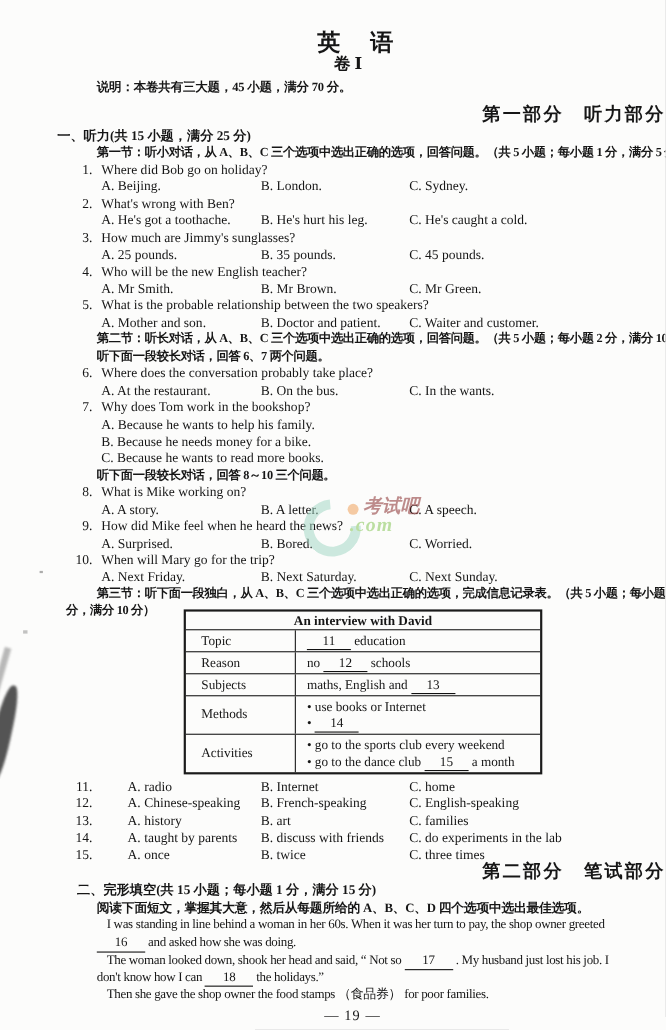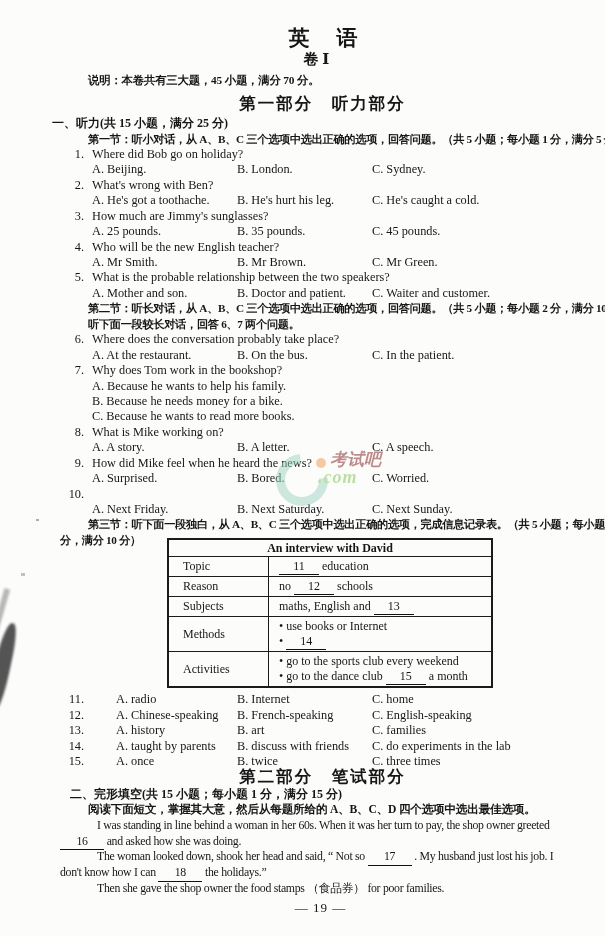--- a/index.html
+++ b/index.html
@@ -4,21 +4,21 @@
 <style>
   html,body{margin:0;padding:0;background:#ddd;}
   .page{position:relative;width:605px;height:936px;background:#fcfcfb;overflow:hidden;
         font-family:"Liberation Serif","DejaVu Serif",serif;color:#161616;}
   .ttl{margin-top:26px;height:24px;line-height:24px;font-weight:700;font-size:21px;
        text-align:center;padding-left:44px;letter-spacing:3px;}
   .vol{height:19px;line-height:19px;font-weight:700;font-size:15px;text-align:center;padding-left:28px;}
   .note-line{margin-top:4px;height:15px;line-height:15px;font-weight:700;font-size:11.4px;
              padding-left:88px;white-space:nowrap;letter-spacing:-0.2px;}
   .h1{margin-top:6px;height:20px;line-height:20px;font-weight:700;font-size:16.5px;
-      text-align:center;padding-left:40px;letter-spacing:2px;}
+      text-align:right;padding-left:40px;letter-spacing:2px;}
   .h1b{margin-top:-3px;}
   .sec{margin-top:2px;height:15.5px;line-height:15.5px;font-weight:700;font-size:12px;
        padding-left:52px;white-space:nowrap;}
   .row{position:relative;height:15.45px;line-height:15.45px;font-size:12.3px;}
   .note-row{height:15.45px;line-height:15.45px;font-weight:700;font-size:11.2px;
             padding-left:88px;white-space:nowrap;letter-spacing:-0.3px;}
   .note-row.cont{padding-left:60px;}
   .num{position:absolute;left:56px;width:28px;text-align:right;}
   .qtext{position:absolute;left:92px;white-space:nowrap;}
   .opt{position:absolute;white-space:nowrap;}
@@ -36,21 +36,21 @@
   .itline{height:15px;line-height:15px;white-space:nowrap;}
   .blank{display:inline-block;min-width:32px;padding:0 4px;text-align:center;
          border-bottom:1.2px solid #111;}
   .para-row .blank{min-width:36px;}
   #bank-rows{margin-top:4px;}
   .sec2{margin-top:0;height:15.5px;line-height:15.5px;font-weight:700;font-size:12px;
         padding-left:70px;white-space:nowrap;}
   .instr{height:15.5px;line-height:15.5px;font-weight:700;font-size:11.6px;
          padding-left:88px;white-space:nowrap;letter-spacing:-0.2px;}
   .para-row{height:15.8px;line-height:15.8px;font-size:11.8px;letter-spacing:-0.3px;
-            padding-left:60px;white-space:nowrap;}
+            padding-left:88px;white-space:nowrap;}
   .para-row.ind{padding-left:97px;}
   .footer{margin-top:3px;height:15px;line-height:15px;text-align:center;
           padding-left:36px;font-size:13px;letter-spacing:1px;}
   
   .wm{position:absolute;left:270px;top:440px;width:130px;height:60px;opacity:.5;pointer-events:none;}
   .wm-ring{position:absolute;left:6px;top:14px;width:34px;height:34px;border-radius:50%;
            border:9px solid #9ed6c2;border-top-color:transparent;transform:rotate(40deg);}
   .wm-dot{position:absolute;left:46px;top:18px;width:10px;height:10px;border-radius:50%;background:#ef9a4d;}
   .wm-brand{position:absolute;left:60px;top:8px;font-size:17px;font-weight:700;font-style:italic;color:#ef9a4d;}
   .wm-domain{position:absolute;left:48px;top:27px;font-size:18px;font-weight:700;font-style:italic;color:#7cc24a;letter-spacing:1px;}
@@ -121,55 +121,57 @@
       </div>
       <div class="note-row">第二节：听长对话，从 A、B、C 三个选项中选出正确的选项，回答问题。（共 5 小题；每小题 2 分，满分 10 分）</div>
       <div class="note-row">听下面一段较长对话，回答 6、7 两个问题。</div>
       <div class="row">
         <span class="num">6.</span>
         <span class="qtext">Where does the conversation probably take place?</span>
       </div>
       <div class="row">
         <span class="opt oA">A. At the restaurant.</span>
         <span class="opt oB">B. On the bus.</span>
-        <span class="opt oC">C. In the patient.</span>
+        <span class="opt oC">C. In the wants.</span>
       </div>
       <div class="row">
         <span class="num">7.</span>
         <span class="qtext">Why does Tom work in the bookshop?</span>
       </div>
       <div class="row">
         <span class="opt oA">A. Because he wants to help his family.</span>
       </div>
       <div class="row">
         <span class="opt oA">B. Because he needs money for a bike.</span>
       </div>
       <div class="row">
         <span class="opt oA">C. Because he wants to read more books.</span>
       </div>
+      <div class="note-row">听下面一段较长对话，回答 8～10 三个问题。</div>
       <div class="row">
         <span class="num">8.</span>
         <span class="qtext">What is Mike working on?</span>
       </div>
       <div class="row">
         <span class="opt oA">A. A story.</span>
         <span class="opt oB">B. A letter.</span>
         <span class="opt oC">C. A speech.</span>
       </div>
       <div class="row">
         <span class="num">9.</span>
         <span class="qtext">How did Mike feel when he heard the news?</span>
       </div>
       <div class="row">
         <span class="opt oA">A. Surprised.</span>
         <span class="opt oB">B. Bored.</span>
         <span class="opt oC">C. Worried.</span>
       </div>
       <div class="row">
         <span class="num">10.</span>
+        <span class="qtext">When will Mary go for the trip?</span>
       </div>
       <div class="row">
         <span class="opt oA">A. Next Friday.</span>
         <span class="opt oB">B. Next Saturday.</span>
         <span class="opt oC">C. Next Sunday.</span>
       </div>
       <div class="note-row">第三节：听下面一段独白，从 A、B、C 三个选项中选出正确的选项，完成信息记录表。（共 5 小题；每小题 2</div>
       <div class="note-row cont">分，满分 10 分）</div>
     </div>
 

